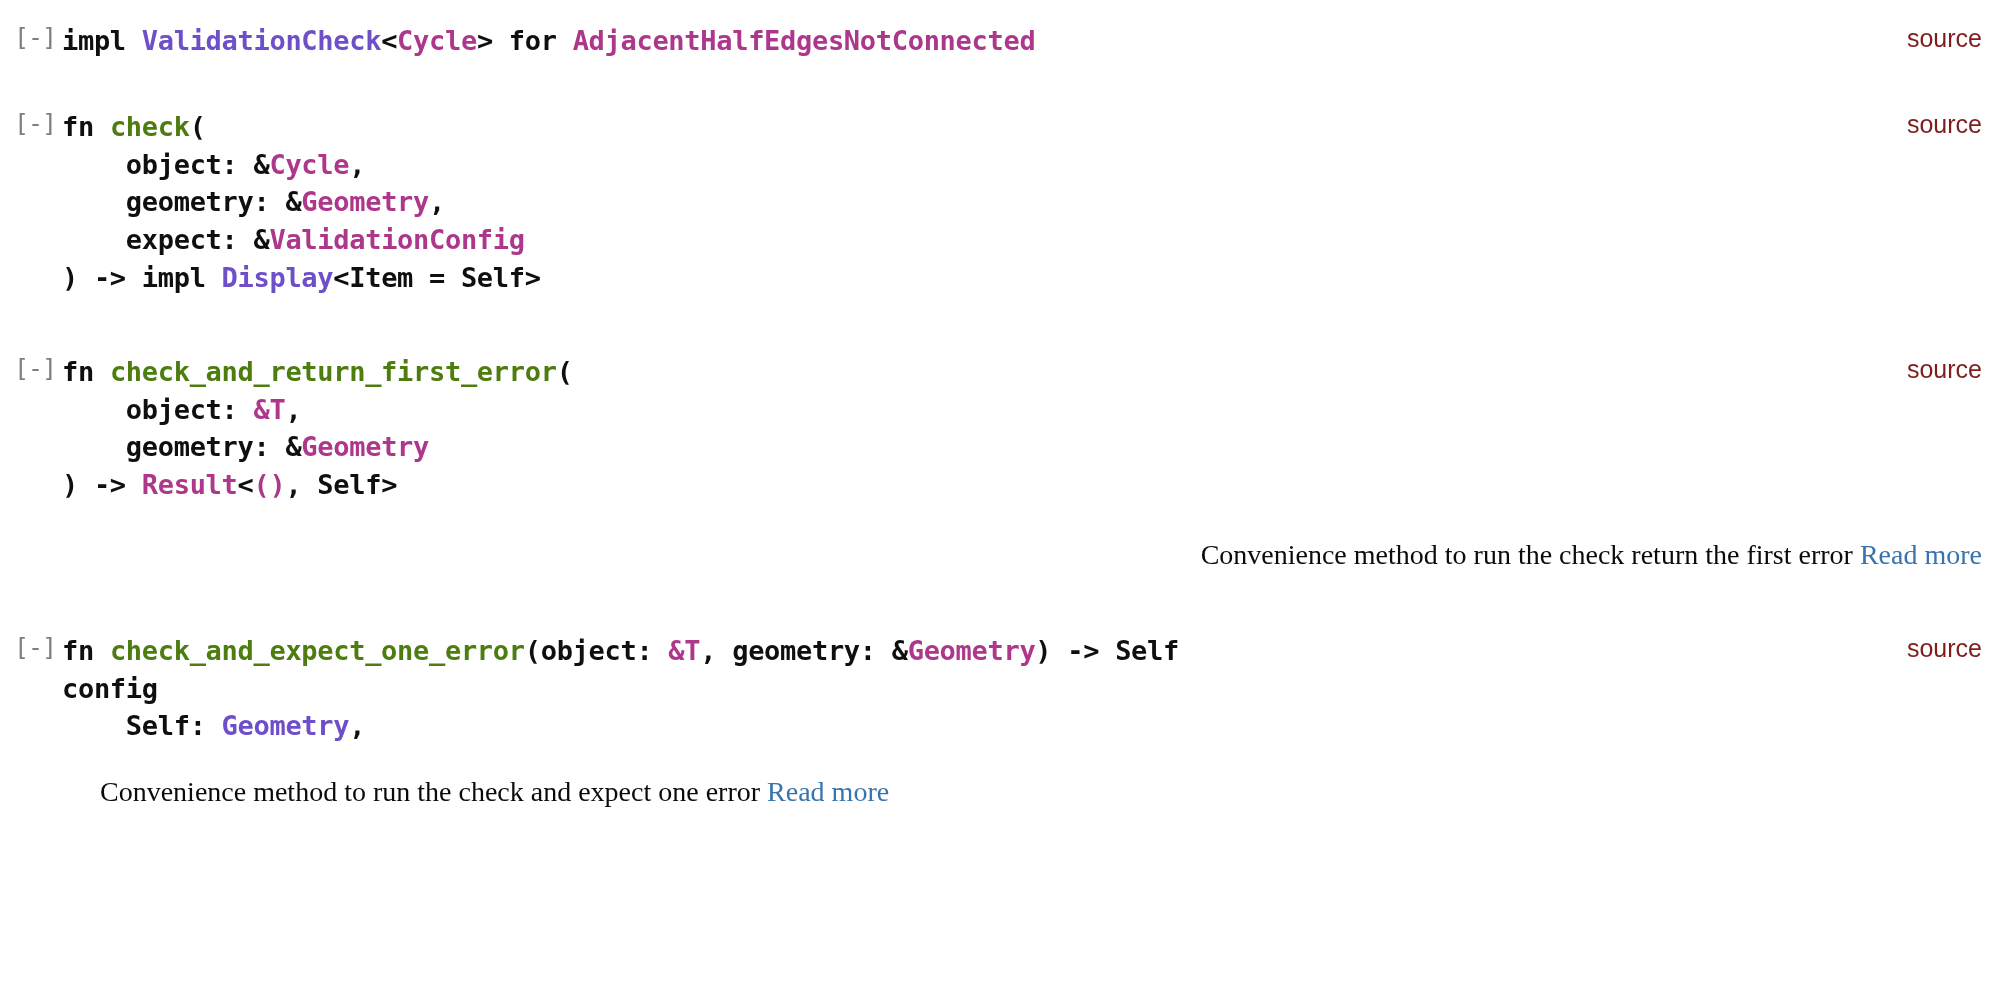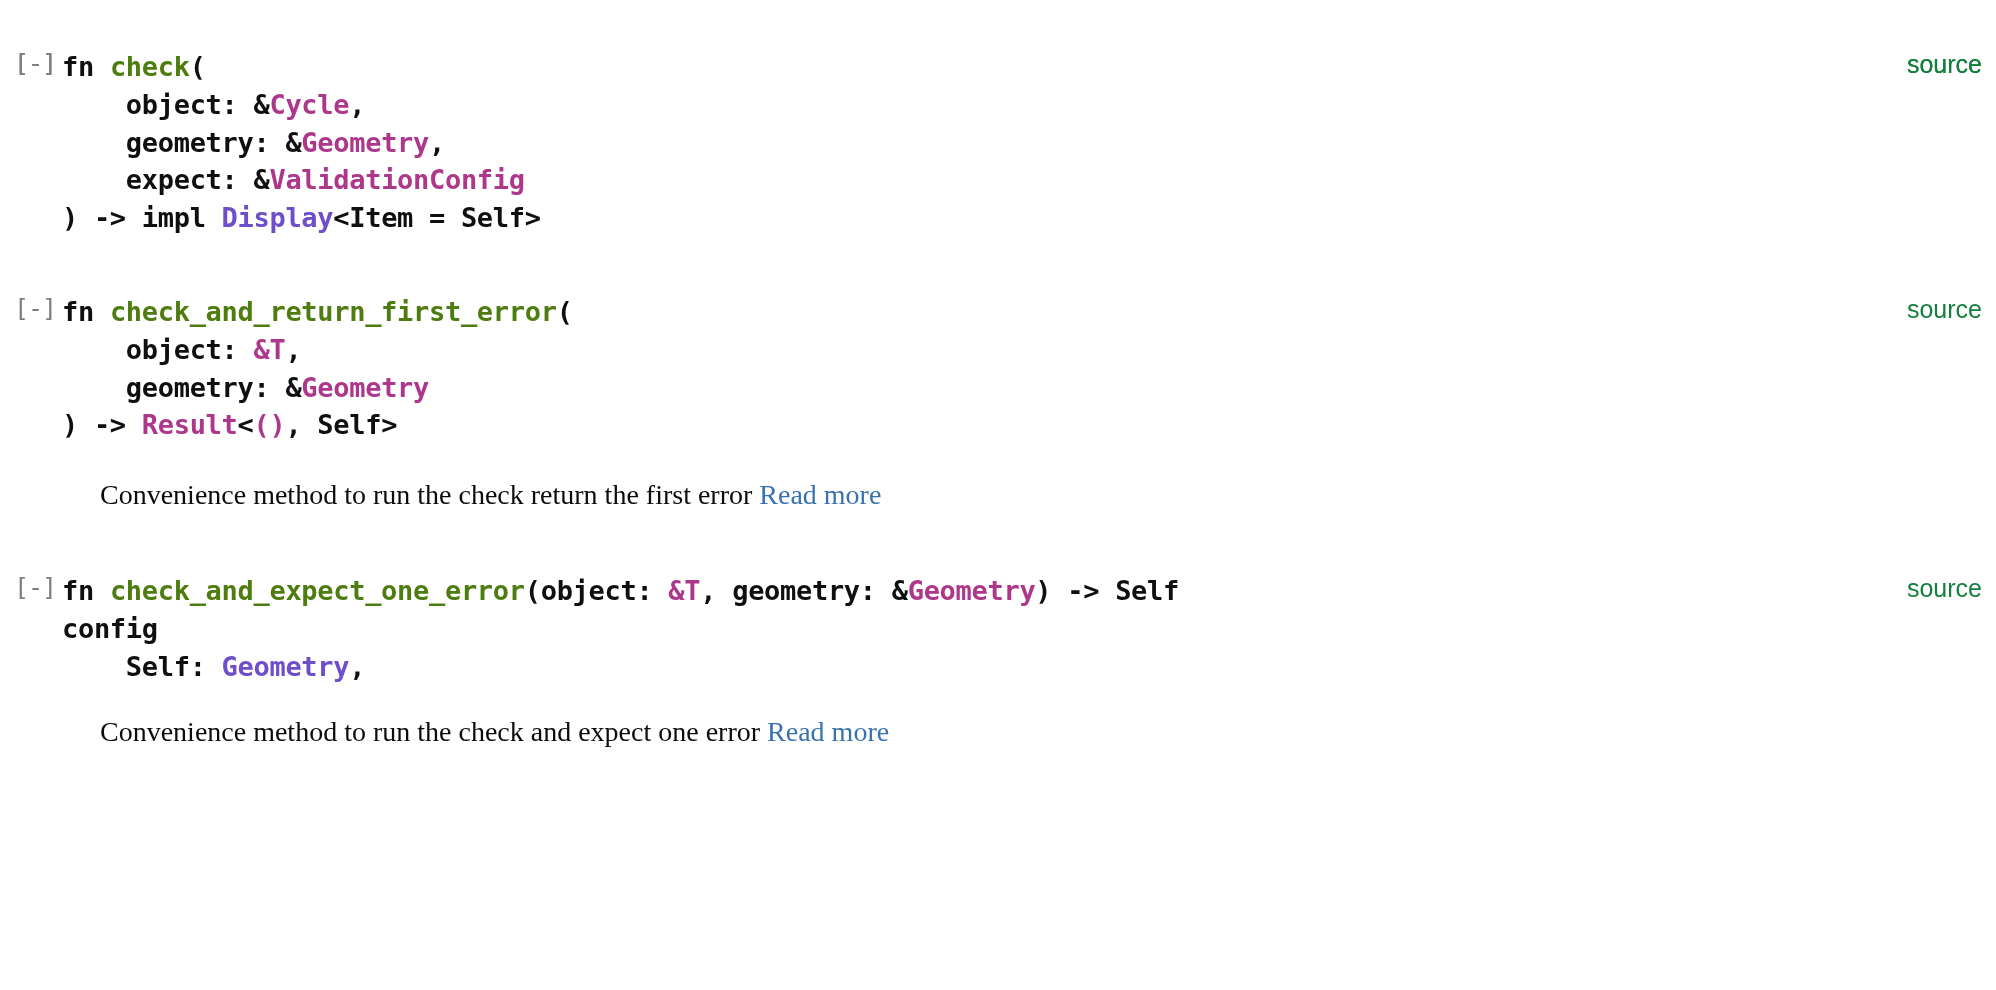--- a/index.html
+++ b/index.html
@@ -68,21 +68,21 @@
   .t-kw      { color: #0f0f0f; }   
   .t-plain   { color: #0f0f0f; }
 
   .src-link {
     position: absolute;
     right: 0px;
     top: 0px;
     font-family: "Liberation Sans", "DejaVu Sans", sans-serif;
     font-size: 25px;
     font-weight: 400;
-    color: #15803d;
+    color: #7f1d1d;
     text-decoration: none;
     line-height: 1.30;
     white-space: nowrap;
   }
 
   .docblock {
     font-family: "Liberation Serif", "DejaVu Serif", serif;
     font-size: 28px;
     line-height: 1.35;
     color: #0b0b0b;
@@ -92,31 +92,32 @@
     color: #3873ad;
     text-decoration: none;
   }
 
   
   .impl-head      { margin-top: 22px; }
   .method-1       { margin-top: 48px; }
   .method-2       { margin-top: 56px; }
   .method-3       { margin-top: 58px; }
   .doc-1          { margin-top: 30px; }
-  .doc-2          { margin-top: 32px; }
+  .doc-2          { margin-top: 32px; text-align: right; }
   .doc-3          { margin-top: 28px; }
 </style>
 </head>
 <body>
 
 <div class="page">
 
   <div class="item impl-head">
     <div class="sig-row">
       <span class="toggle">[-]</span>
+      <span class="code"><span class="t-kw">impl </span><span class="t-trait">ValidationCheck</span><span class="t-plain">&lt;</span><span class="t-struct">Cycle</span><span class="t-plain">&gt; </span><span class="t-kw">for </span><span class="t-struct">AdjacentHalfEdgesNotConnected</span></span>
       <a class="src-link" href="#">source</a>
     </div>
   </div>
 
   <div class="item method-1">
     <div class="sig-row">
       <span class="toggle">[-]</span>
       <span class="code"><span class="t-kw">fn </span><span class="t-fn">check</span><span class="t-plain">(</span>
 <span class="t-plain">    </span><span class="t-plain">object: </span><span class="t-plain">&amp;</span><span class="t-struct">Cycle</span><span class="t-plain">,</span>
 <span class="t-plain">    </span><span class="t-plain">geometry: </span><span class="t-plain">&amp;</span><span class="t-struct">Geometry</span><span class="t-plain">,</span>

